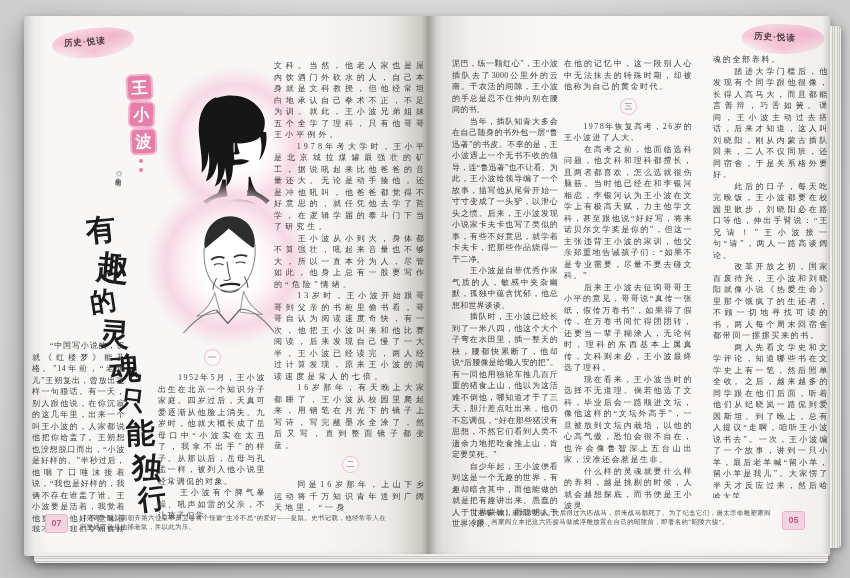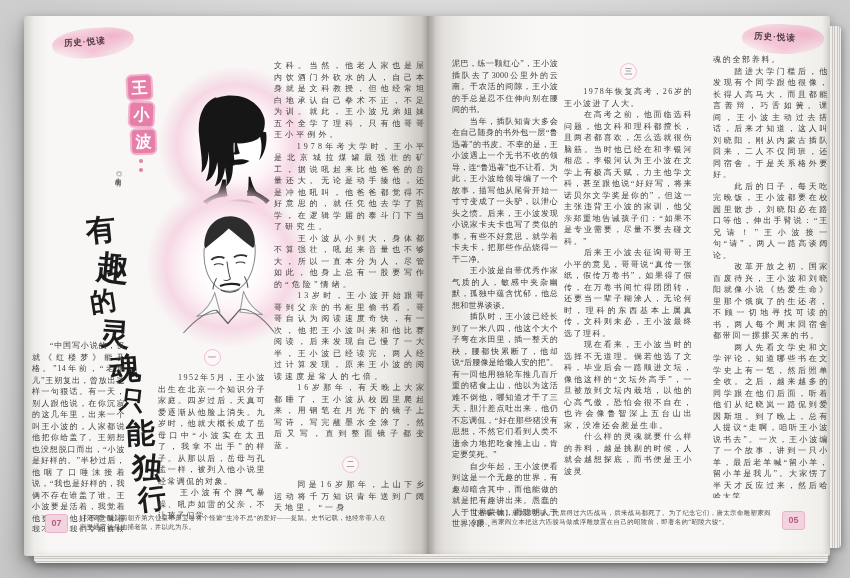--- a/index.html
+++ b/index.html
@@ -238,20 +238,21 @@
 
     <div class="textcol colD">
       <div class="flowtext">泥巴，练一颗红心”，王小波插队去了3000公里外的云南。干农活的间隙，王小波的手总是忍不住伸向别在腰间的书。
 　　当年，插队知青大多会在自己随身的书外包一层“鲁迅著”的书皮。不幸的是，王小波遇上一个无书不收的领导，连“鲁迅著”也不让看。为此，王小波给领导编了一个故事，描写他从尾骨开始一寸寸变成了一头驴，以泄心头之愤。后来，王小波发现小说家卡夫卡也写了类似的事，有些不好意思，就学着卡夫卡，把那些作品烧得一干二净。
 　　王小波是自带优秀作家气质的人，敏感中夹杂幽默，孤独中蕴含忧郁，他总想和世界谈谈。
 　　插队时，王小波已经长到了一米八四，他这个大个子弯在水田里，插一整天的秧，腰都快累断了，他却说“后腰像是给懒人安的把”。有一回他用独轮车推几百斤重的猪食上山，他以为这活难不倒他，哪知道才干了三天，胆汁差点吐出来，他仍不忘调侃，“好在那些猪没有思想，不然它们看到人类不遗余力地把吃食推上山，肯定要笑死。”
 　　自少年起，王小波便看到这是一个无趣的世界，有趣却暗含其中，而他能做的就是把有趣讲出来。愚蠢的人于世界蒙昧，而聪明人于世界冷眼，</div>
     </div>
 
     <div class="textcol colE">
+      <div class="flowtext">在他的记忆中，这一段别人心中无法抹去的特殊时期，却被他称为自己的黄金时代。</div>
       <div class="sec-circle">三</div>
       <div class="flowtext">　　1978年恢复高考，26岁的王小波进了人大。
 　　在高考之前，他面临选科问题，他文科和理科都擅长，且两者都喜欢，怎么选就很伤脑筋。当时他已经在和李银河相恋，李银河认为王小波在文学上有极高天赋，力主他学文科，甚至跟他说“好好写，将来诺贝尔文学奖是你的”，但这一主张违背王小波的家训，他父亲郑重地告诫孩子们：“如果不是专业需要，尽量不要去碰文科。”
 　　后来王小波去征询哥哥王小平的意见，哥哥说“真传一张纸，假传万卷书”，如果得了假传，在万卷书间忙得团团转，还要当一辈子糊涂人，无论何时，理科的东西基本上属真传，文科则未必，王小波最终选了理科。
 　　现在看来，王小波当时的选择不无道理。倘若他选了文科，毕业后会一路顺进文坛，像他这样的“文坛外高手”，一旦被放到文坛内栽培，以他的心高气傲，恐怕会很不自在，也许会像鲁智深上五台山出家，没准还会惹是生非。
 　　什么样的灵魂就要什么样的养料，越是挑剔的时候，人就会越想探底，而书便是王小波灵</div>
     </div>
 
     <div class="textcol colF">
       <div class="flowtext">魂的全部养料。

